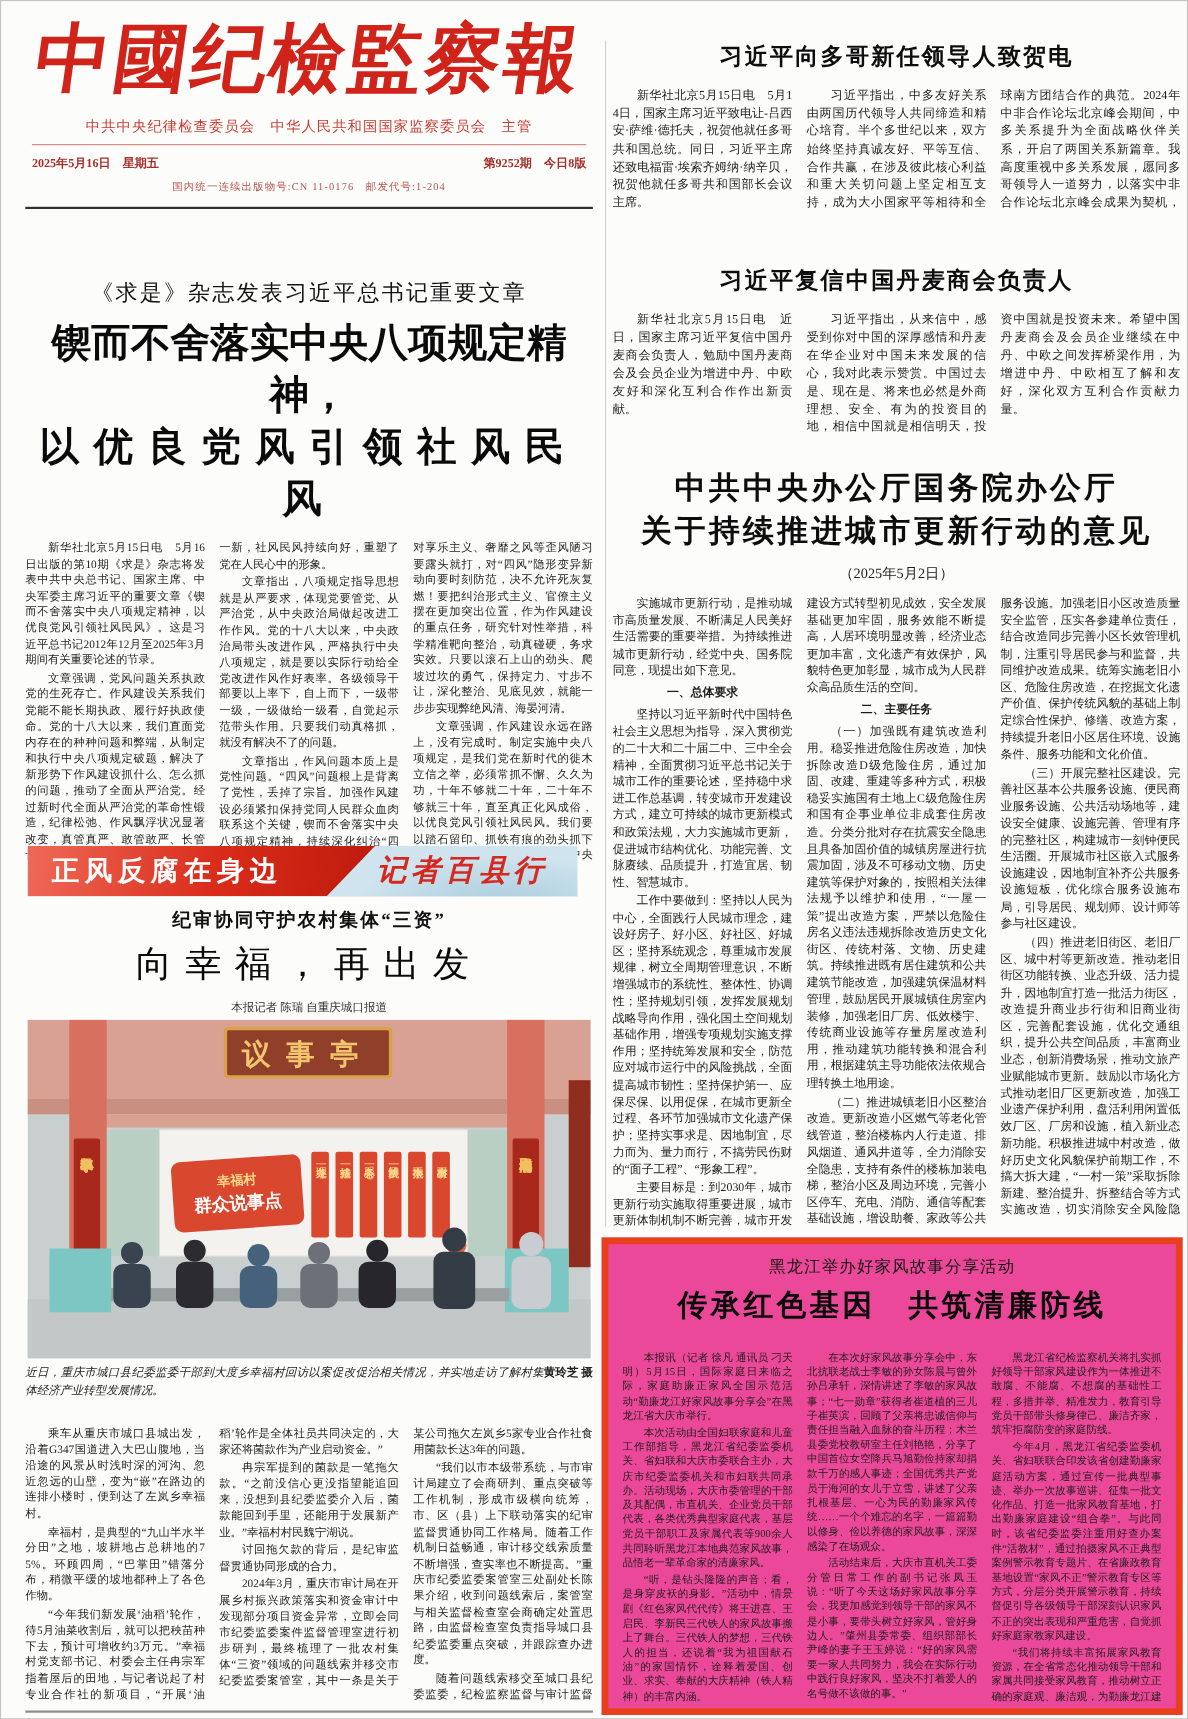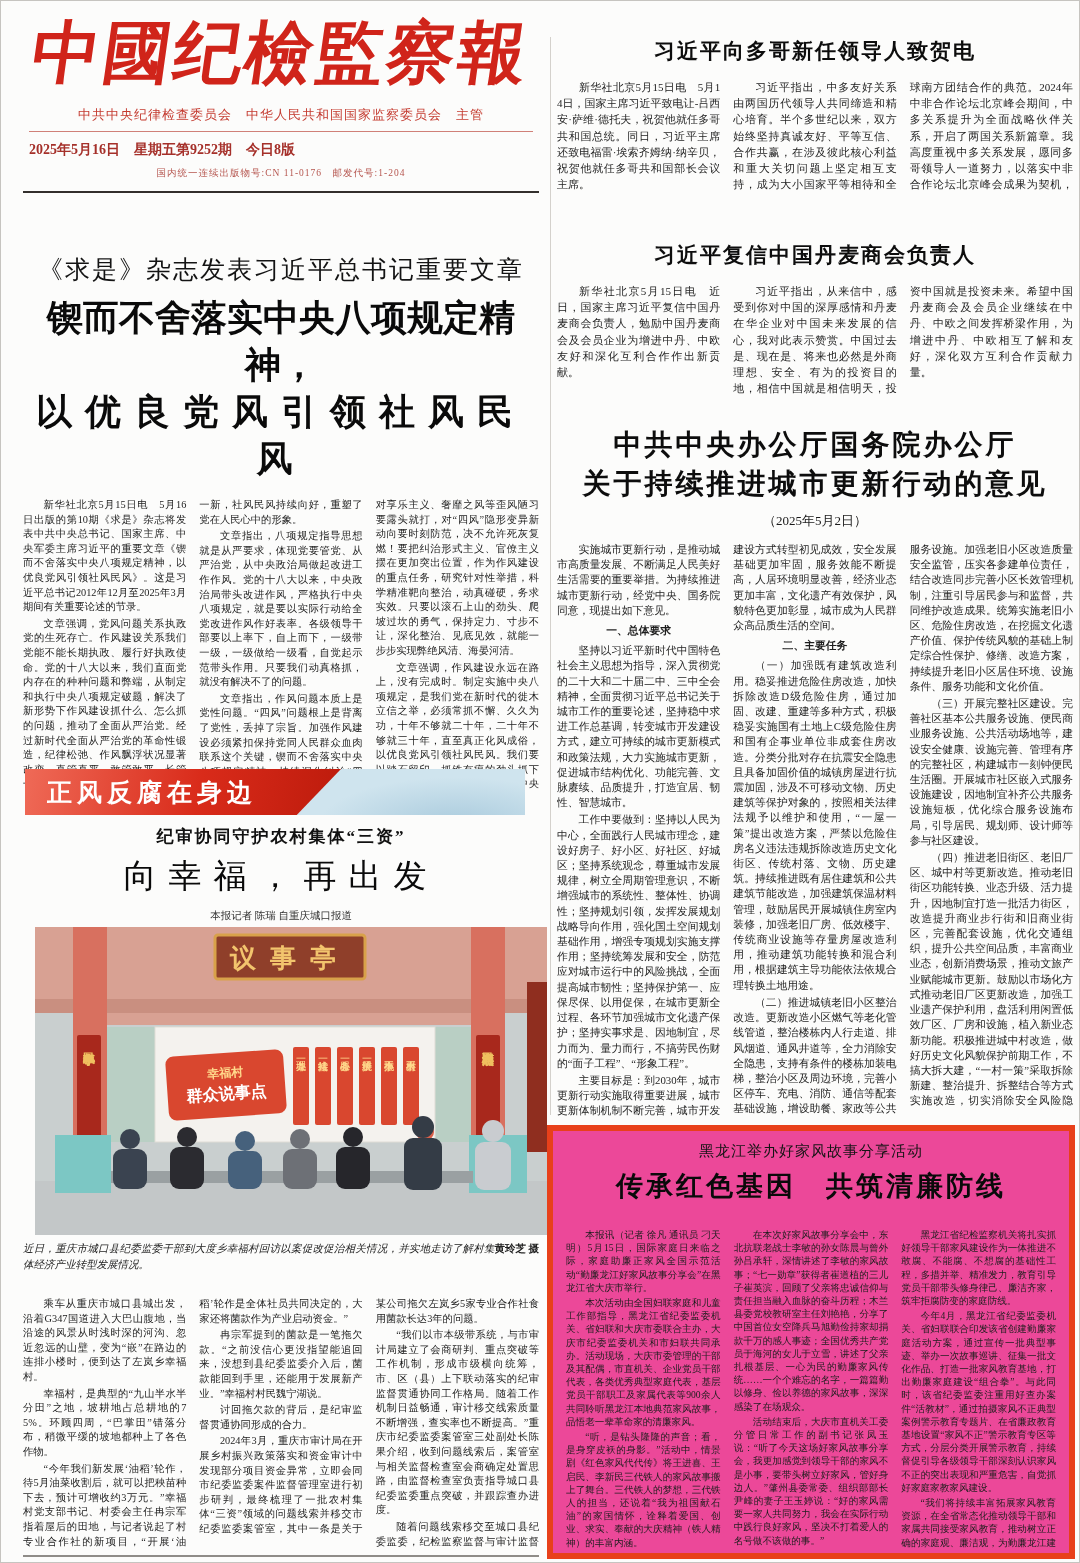--- a/index.html
+++ b/index.html
@@ -10,38 +10,38 @@
   .abs { position:absolute; }
   .sans { font-family:"Liberation Sans","DejaVu Sans",sans-serif; }
 
   
   #masthead { left:22px; top:10px; width:516px; }
   .mh-title { color:#d0241a; font-weight:bold; font-size:68px; line-height:1.25;
               letter-spacing:3px; text-align:center; transform:skewX(-8deg);
               font-family:"Liberation Serif","DejaVu Serif",serif; }
   .mh-super { color:#c43b30; font-size:13px; text-align:center; margin-top:10px; letter-spacing:1px; }
   .mh-redline { border-bottom:1px solid #d08078; margin:7px 6px 0 6px; }
-  .mh-daterow { display:flex; justify-content:flex-start; padding:0 6px; margin-top:9px;
-                color:#a5302a; font-size:14px; font-weight:bold; }
+  .mh-daterow { display:flex; justify-content:space-between; padding:0 6px; margin-top:9px;
+                color:#a5302a; font-size:11px; font-weight:bold; }
   .mh-code { color:#b5554e; font-size:9.5px; text-align:center; margin-top:8px; letter-spacing:1px; }
   .mh-blackrule { height:2px; background:#332f2c; margin-top:11px; }
 
   
   .headline-lg { font-size:21px; font-weight:bold; letter-spacing:2px; text-align:center; color:#0d0d0d; }
   .cols { column-count:3; column-gap:13px; column-fill:auto; text-align:justify;
           overflow:hidden; color:#1d1d1d; }
   .cols p { text-indent:2em; word-break:break-all; margin:0 0 2px 0; }
   .cols p.sec { text-align:center; text-indent:0; font-weight:bold; margin:5px 0; }
   .fs-news { font-size:11px; line-height:16.2px; }
   .fs-urban { font-size:10.8px; line-height:15.2px; }
   .fs-body { font-size:10.3px; line-height:14.6px; }
   .fs-box { font-size:9.6px; line-height:13.2px; }
 
   
-  .q-kicker { font-size:25px; letter-spacing:2px; text-align:center; color:#141414; }
+  .q-kicker { font-size:20px; letter-spacing:2px; text-align:center; color:#141414; }
   .q-h1 { font-size:36px; font-weight:900; text-align:center; line-height:47px; color:#0a0a0a; }
   .q-h2 { letter-spacing:13px; }
 
   
   #banner { left:24px; top:768px; width:500px; height:46px; background:#cfe4ee; overflow:hidden; }
   .bn-ribbon { position:absolute; left:0; top:0; width:316px; height:46px;
                background:linear-gradient(100deg,#ef6a57 0%,#d92b1a 55%,#bd1b0c 100%);
                clip-path:polygon(0 0,100% 0,86% 100%,0 100%);
                color:#fff; font-weight:bold; font-size:25px; letter-spacing:5px;
                line-height:46px; padding-left:22px; font-family:"Liberation Sans","DejaVu Sans",sans-serif; }
@@ -138,29 +138,30 @@
         <p>文章强调，党风问题关系执政党的生死存亡。作风建设关系我们党能不能长期执政、履行好执政使命。党的十八大以来，我们直面党内存在的种种问题和弊端，从制定和执行中央八项规定破题，解决了新形势下作风建设抓什么、怎么抓的问题，推动了全面从严治党。经过新时代全面从严治党的革命性锻造，纪律松弛、作风飘浮状况显著改变，真管真严、敢管敢严、长管长严氛围基本形成，党风政风焕然一新，社风民风持续向好，重塑了党在人民心中的形象。</p>
         <p>文章指出，八项规定指导思想就是从严要求，体现党要管党、从严治党，从中央政治局做起改进工作作风。党的十八大以来，中央政治局带头改进作风，严格执行中央八项规定，就是要以实际行动给全党改进作风作好表率。各级领导干部要以上率下，自上而下，一级带一级，一级做给一级看，自觉起示范带头作用。只要我们动真格抓，就没有解决不了的问题。</p>
         <p>文章指出，作风问题本质上是党性问题。“四风”问题根上是背离了党性，丢掉了宗旨。加强作风建设必须紧扣保持党同人民群众血肉联系这个关键，锲而不舍落实中央八项规定精神，持续深化纠治“四风”，坚决防止产生“疲劳综合征”，对享乐主义、奢靡之风等歪风陋习要露头就打，对“四风”隐形变异新动向要时刻防范，决不允许死灰复燃！要把纠治形式主义、官僚主义摆在更加突出位置，作为作风建设的重点任务，研究针对性举措，科学精准靶向整治，动真碰硬，务求实效。只要以滚石上山的劲头、爬坡过坎的勇气，保持定力、寸步不让，深化整治、见底见效，就能一步步实现弊绝风清、海晏河清。</p>
         <p>文章强调，作风建设永远在路上，没有完成时。制定实施中央八项规定，是我们党在新时代的徙木立信之举，必须常抓不懈、久久为功，十年不够就二十年，二十年不够就三十年，直至真正化风成俗，以优良党风引领社风民风。我们要以踏石留印、抓铁有痕的劲头抓下去，善始善终、善作善成。党中央决定在全党开展深入贯彻中央八项规定精神学习教育，这是今年党建工作的重点任务。各级党组织要精心组织实施，推动党员、干部增强定力、养成习惯，以优良作风凝心聚力、干事创业。</p>
       </div>
   </div>
 
   <div id="banner" class="abs">
     <div class="bn-mist"></div>
     <div class="bn-ribbon">正风反腐在身边</div>
+    <div class="bn-callig">记者百县行</div>
   </div>
 
   <div class="abs" style="left:22px; top:824px; width:516px;">
     <div class="x-kicker">纪审协同守护农村集体“三资”</div>
     <div class="x-head">向幸福，再出发</div>
     <div class="x-byline">本报记者 陈瑞 自重庆城口报道</div>
   </div>
 
-  <div class="abs" style="left:34px; top:926px; width:512px; height:308px;">
+  <div class="abs" style="left:24px; top:926px; width:512px; height:308px;">
     <svg width="512" height="308" viewBox="0 0 512 308">
       <rect x="0" y="0" width="512" height="308" fill="#c9cfcf"></rect>
       <rect x="72" y="100" width="60" height="115" fill="#b9cfc4"></rect>
       <rect x="396" y="100" width="44" height="115" fill="#b9cfc4"></rect>
       <rect x="0" y="0" width="512" height="72" fill="#d8a193"></rect>
       <rect x="0" y="72" width="512" height="14" fill="#c98f80"></rect>
       <rect x="70" y="86" width="372" height="12" fill="#d8a193"></rect>
       <rect x="38" y="0" width="34" height="262" fill="#d8705f"></rect>
       <rect x="436" y="0" width="34" height="262" fill="#d8705f"></rect>
       <rect x="492" y="55" width="20" height="170" fill="#8f2e1f"></rect>

